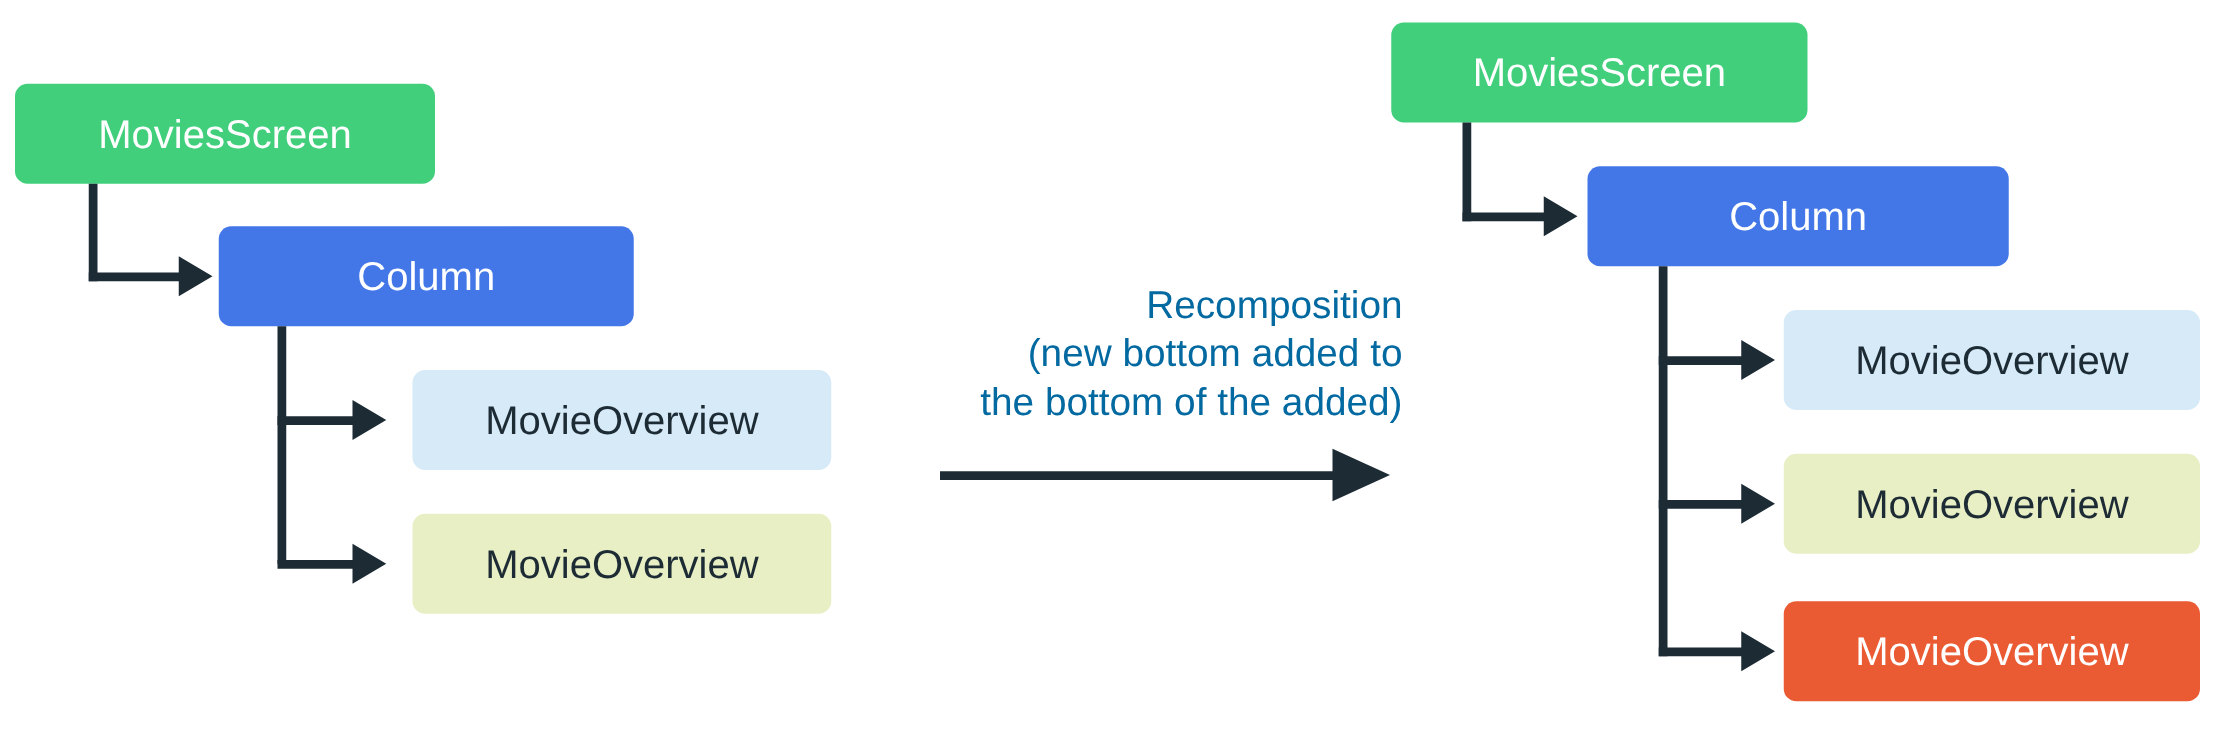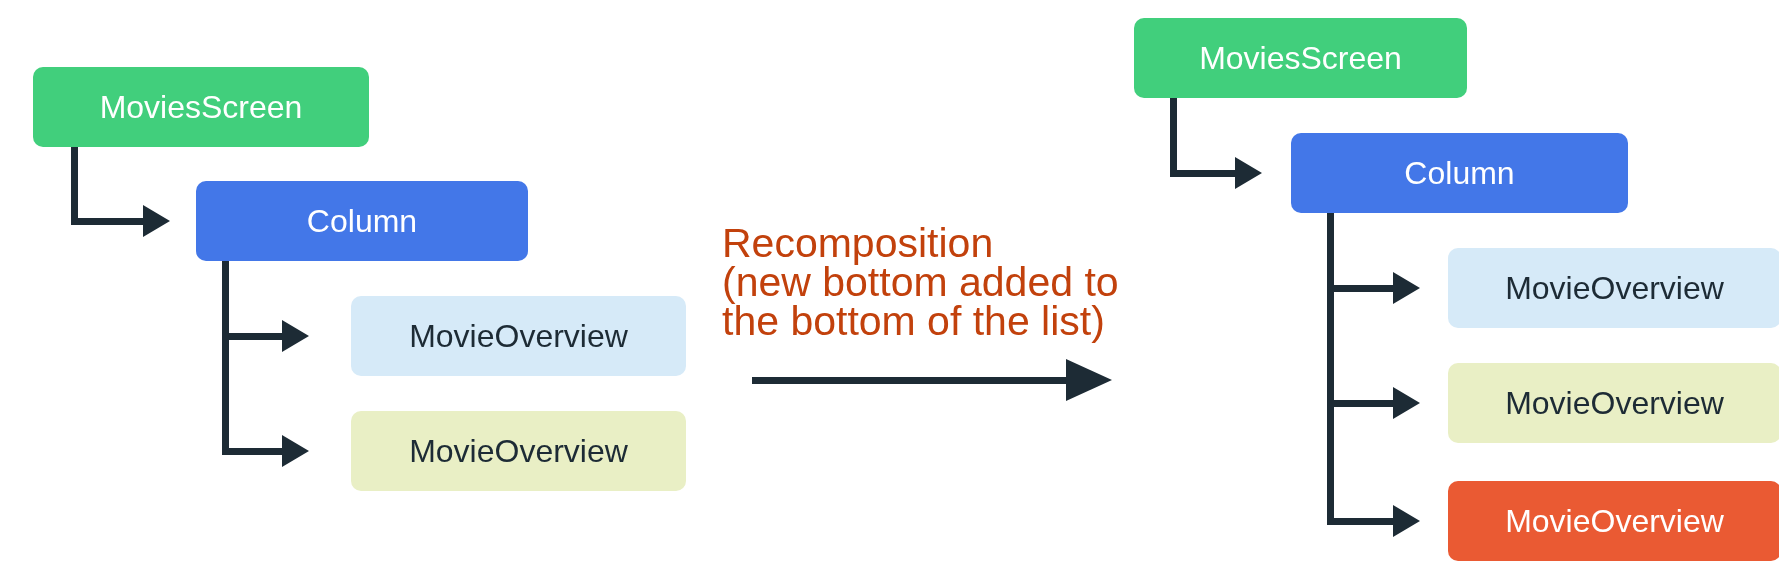--- a/index.html
+++ b/index.html
@@ -4,40 +4,39 @@
 <style>
   html,body{margin:0;padding:0;background:#fff;}
   .canvas{
     position:relative;width:1779px;height:584px;background:#ffffff;
     font-family:"Liberation Sans", sans-serif;overflow:hidden;
   }
   .box{
     position:absolute;height:80px;border-radius:10px;
     font-size:32px;line-height:80px;text-align:center;color:#ffffff;
     white-space:nowrap;
-    margin-left:21px;
   }
   .box.dark-label{color:#1D2B35;}
   .vline,.hline{position:absolute;background:#1D2B35;}
   .vline{width:7px;}
   .hline{height:7px;}
   .head{
     position:absolute;width:0;height:0;
     border-top:16px solid transparent;
     border-bottom:16px solid transparent;
     border-left:27px solid #1D2B35;
   }
   .head.big{
     border-top:21px solid transparent;
     border-bottom:21px solid transparent;
     border-left:46px solid #1D2B35;
   }
   .transition-label{
     position:absolute;left:722px;top:224px;width:400px;
-    text-align:left;color:#c2410c;font-size:41px;line-height:39px;
+    text-align:right;color:#0369a1;font-size:31px;line-height:39px;
     font-weight:500;
   }
 </style>
 </head>
 <body>
 
 <div class="canvas">
 
   <div class="box" style="left: 12px; top: 67px; width: 336px; background: rgb(65, 207, 124);">MoviesScreen</div>
 
@@ -52,21 +51,21 @@
   <div class="head" style="left:282px;top:320px"></div>
   <div class="hline" style="left:222px;top:448px;width:62px"></div>
   <div class="head" style="left:282px;top:435px"></div>
 
   <div class="box dark-label" style="left: 330px; top: 296px; width: 335px; background: rgb(214, 234, 248);">MovieOverview</div>
   <div class="box dark-label" style="left: 330px; top: 411px; width: 335px; background: rgb(233, 239, 197);">MovieOverview</div>
 
   <div class="transition-label">
     <div>Recomposition</div>
     <div>(new bottom added to</div>
-    <div>the bottom of the list)</div>
+    <div>the bottom of the added)</div>
   </div>
   <div class="hline" style="left:752px;top:377px;width:316px"></div>
   <div class="head big" style="left:1066px;top:359px"></div>
 
   <div class="box" style="left: 1113px; top: 18px; width: 333px; background: rgb(65, 207, 124);">MoviesScreen</div>
 
   <div class="vline" style="left:1170px;top:98px;height:79px"></div>
   <div class="hline" style="left:1170px;top:170px;width:66px"></div>
   <div class="head" style="left:1235px;top:157px"></div>
 

